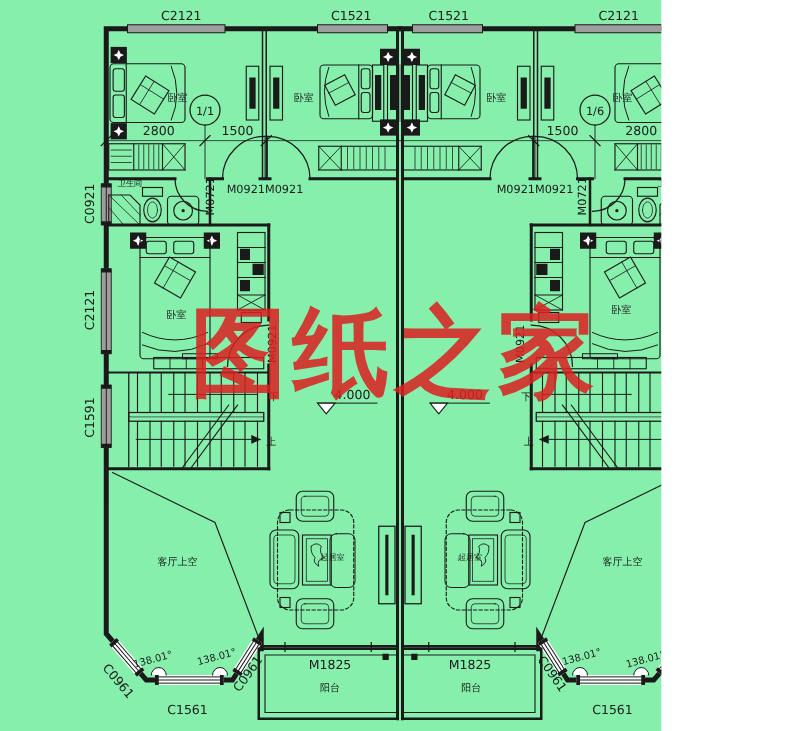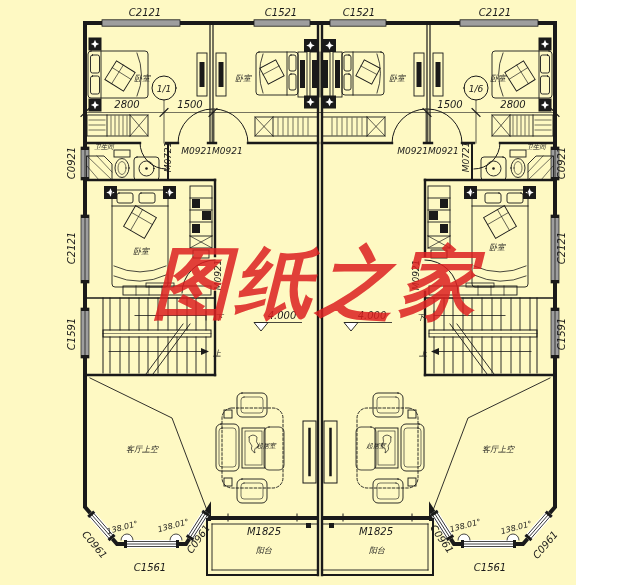--- a/index.html
+++ b/index.html
@@ -1,17 +1,17 @@
 <!DOCTYPE html>
 <html><head>
 <meta charset="utf-8">
 <style>
   html,body{margin:0;padding:0;background:#ffffff;}
-  #stage{position:relative;width:576px;height:585px;background:#fef9c3;overflow:hidden;
-         font-family:"DejaVu Sans",sans-serif;font-style:italic;}
+  #stage{position:relative;width:529px;height:585px;background:#86efac;overflow:hidden;
+         font-family:"DejaVu Sans",sans-serif;}
   svg{position:absolute;left:0;top:0;}
   .lbl{fill:#1a1a1a;font-family:"DejaVu Sans",sans-serif;}
   #watermark{position:absolute;left:152px;top:244px;width:480px;
              font-family:"DejaVu Serif",serif;font-weight:700;
              font-size:78px;line-height:1;letter-spacing:4px;
              color:#dc2020;opacity:.85;white-space:nowrap;pointer-events:none;}
 </style>
 </head>
 <body>
 

